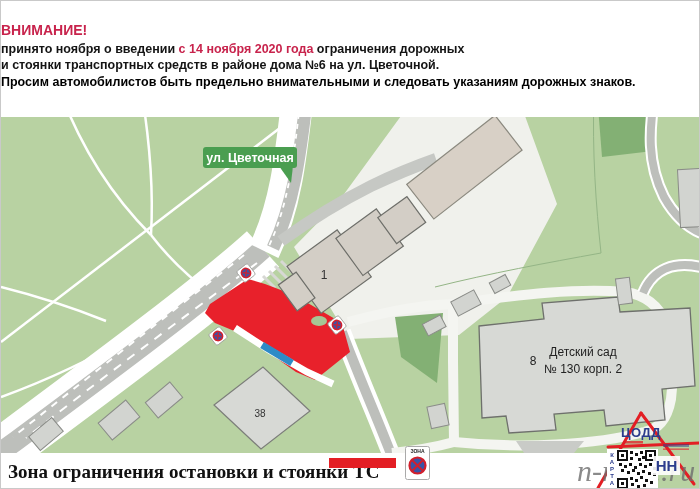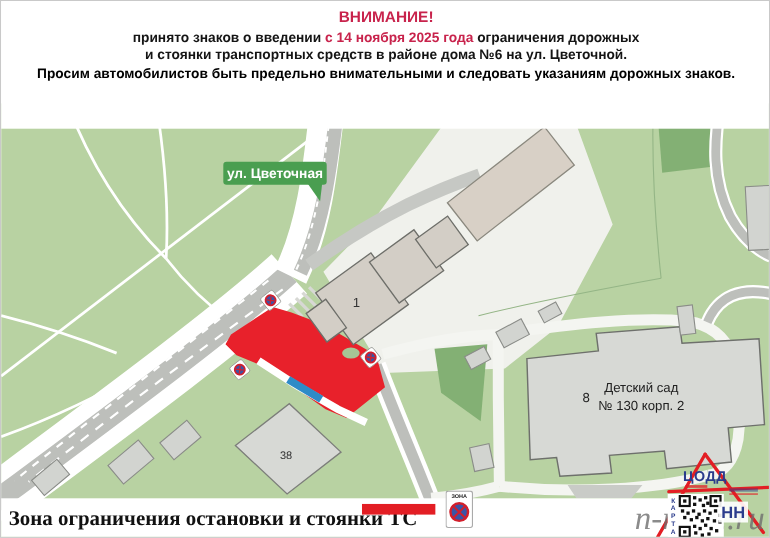--- a/index.html
+++ b/index.html
@@ -5,21 +5,21 @@
   html,body{margin:0;padding:0;background:#e9e9e9;}
   .page{
     position:relative;width:700px;height:489px;margin:0 auto;
     background:#ffffff;overflow:hidden;
     font-family:"Liberation Sans",sans-serif;
     border:1px solid #c9c9c9;box-sizing:border-box;
   }
   
   .header{
     position:absolute;top:0;left:0;width:700px;height:116px;
-    background:#ffffff;text-align:center;padding-top:6px;box-sizing:border-box;
+    background:#ffffff;text-align:left;padding-top:21px;box-sizing:border-box;
     font-weight:bold;line-height:16.5px;font-size:12.5px;color:#141414;
     z-index:5;
   }
   .header .title{font-size:14px;color:#c8234c;margin-bottom:2px;}
   .header .accent{color:#c8234c;}
   .header .warn{color:#000000;}
   
   .map-svg{position:absolute;top:0;left:0;z-index:1;}
   svg{font-family:"Liberation Sans",sans-serif;}
   
@@ -190,21 +190,21 @@
 
     <g>
       <polygon points="278,165 292,165 290,182" fill="#4a9e50"></polygon>
       <rect x="202" y="146" width="94" height="21" rx="3" fill="#4a9e50"></rect>
       <text x="249" y="161" font-size="12.5" font-weight="bold" fill="#ffffff" text-anchor="middle">ул. Цветочная</text>
     </g>
   </svg>
 
   <div class="header">
     <div class="title">ВНИМАНИЕ!</div>
-    <div><span>принято знаков о введении </span><span class="accent">с 14 ноября 2025 года</span><span> ограничения дорожных</span></div>
+    <div><span>принято ноября о введении </span><span class="accent">с 14 ноября 2020 года</span><span> ограничения дорожных</span></div>
     <div>и стоянки транспортных средств в районе дома №6 на ул. Цветочной.</div>
     <div class="warn">Просим автомобилистов быть предельно внимательными и следовать указаниям дорожных знаков.</div>
   </div>
 
   <div class="legend">
     <span class="legend-label">Зона ограничения остановки и стоянки ТС</span>
     <svg class="legend-bar" width="67" height="10">
       <rect x="0" y="0" width="67" height="10" fill="#e31e24"></rect>
     </svg>
     <svg class="legend-sign" width="25" height="34" viewBox="0 0 25 34">

